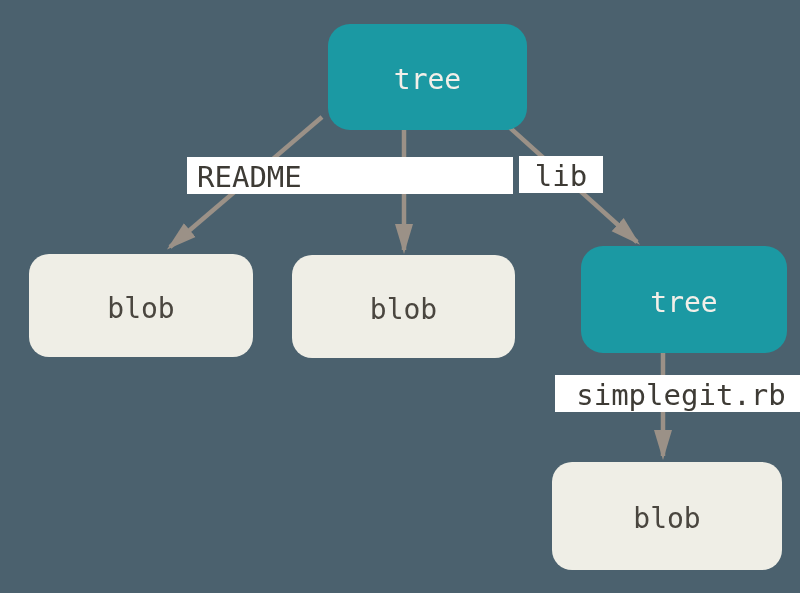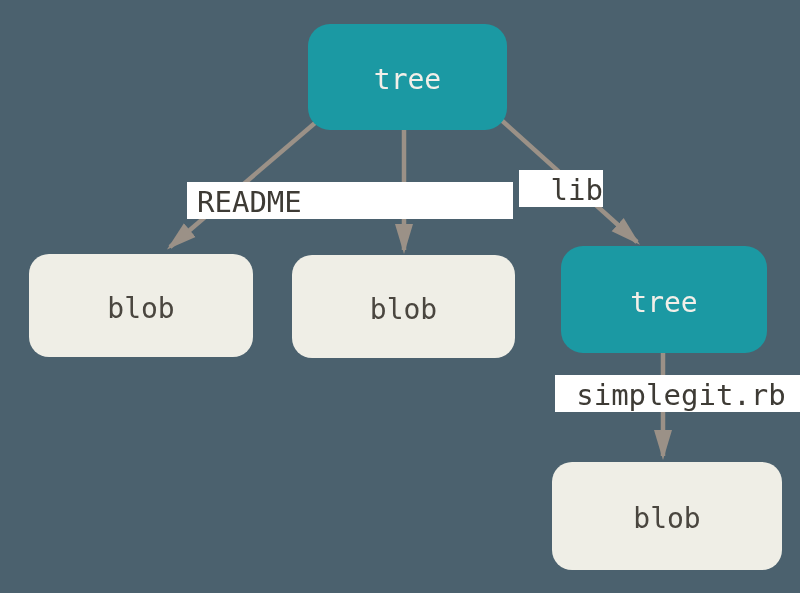--- a/index.html
+++ b/index.html
@@ -34,20 +34,21 @@
     align-items: center;
     justify-content: center;
     font-size: 28px;
     box-sizing: border-box;
   }
   .node span { padding-top: 5px; }
   .node-tree {
     background: var(--tree_fill, #1B99A3);
     color: var(--tree_text, #F2EFE9);
     border-radius: 22px;
+    margin-left: 20px;
   }
   .node-blob {
     background: var(--blob_fill, #EFEEE6);
     color: var(--node_text, #4A463F);
     border-radius: 20px;
   }
   .edge-label {
     position: absolute;
     background: var(--label_bg, #FFFFFF);
     color: var(--label_text, #3E3B35);
@@ -63,26 +64,24 @@
   #node-blob-readme    { left:  29px; top: 254px; width: 224px; height: 103px; }
   #node-blob-rakefile  { left: 292px; top: 255px; width: 223px; height: 103px; }
   #node-lib-tree       { left: 561px; top: 246px; width: 206px; height: 107px; }
   #node-blob-simplegit { left: 552px; top: 462px; width: 230px; height: 108px; }
 
   #label-strip-top {
     left: 187px; top: 157px; width: 326px; height: 37px;
     padding-left: 10px;
     gap: 34px;
     justify-content: flex-start;
-    margin-top: 25px;
   }
   #label-lib {
     left: 519px; top: 156px; width: 84px; height: 37px;
-    justify-content: flex-end;
-    margin-top: 14px;
+    justify-content: center;
   }
   #label-simplegit {
     left: 555px; top: 375px; width: 252px; height: 37px;
     justify-content: center;
   }
 </style>
 </head>
 <body>
 
 <div class="stage">

